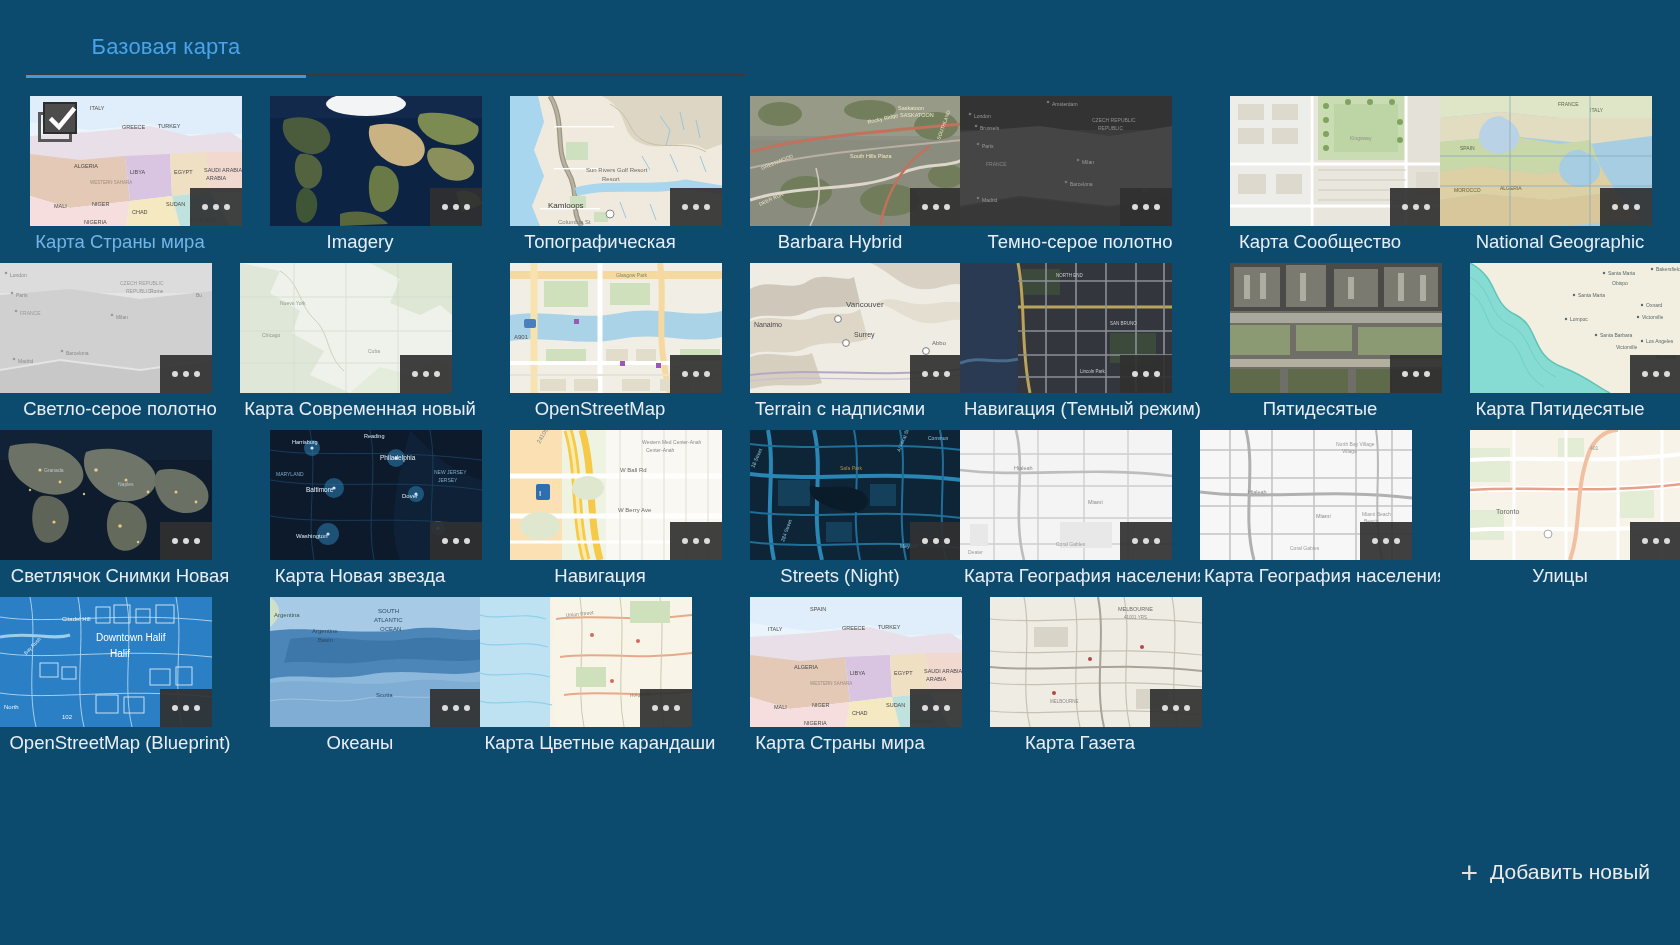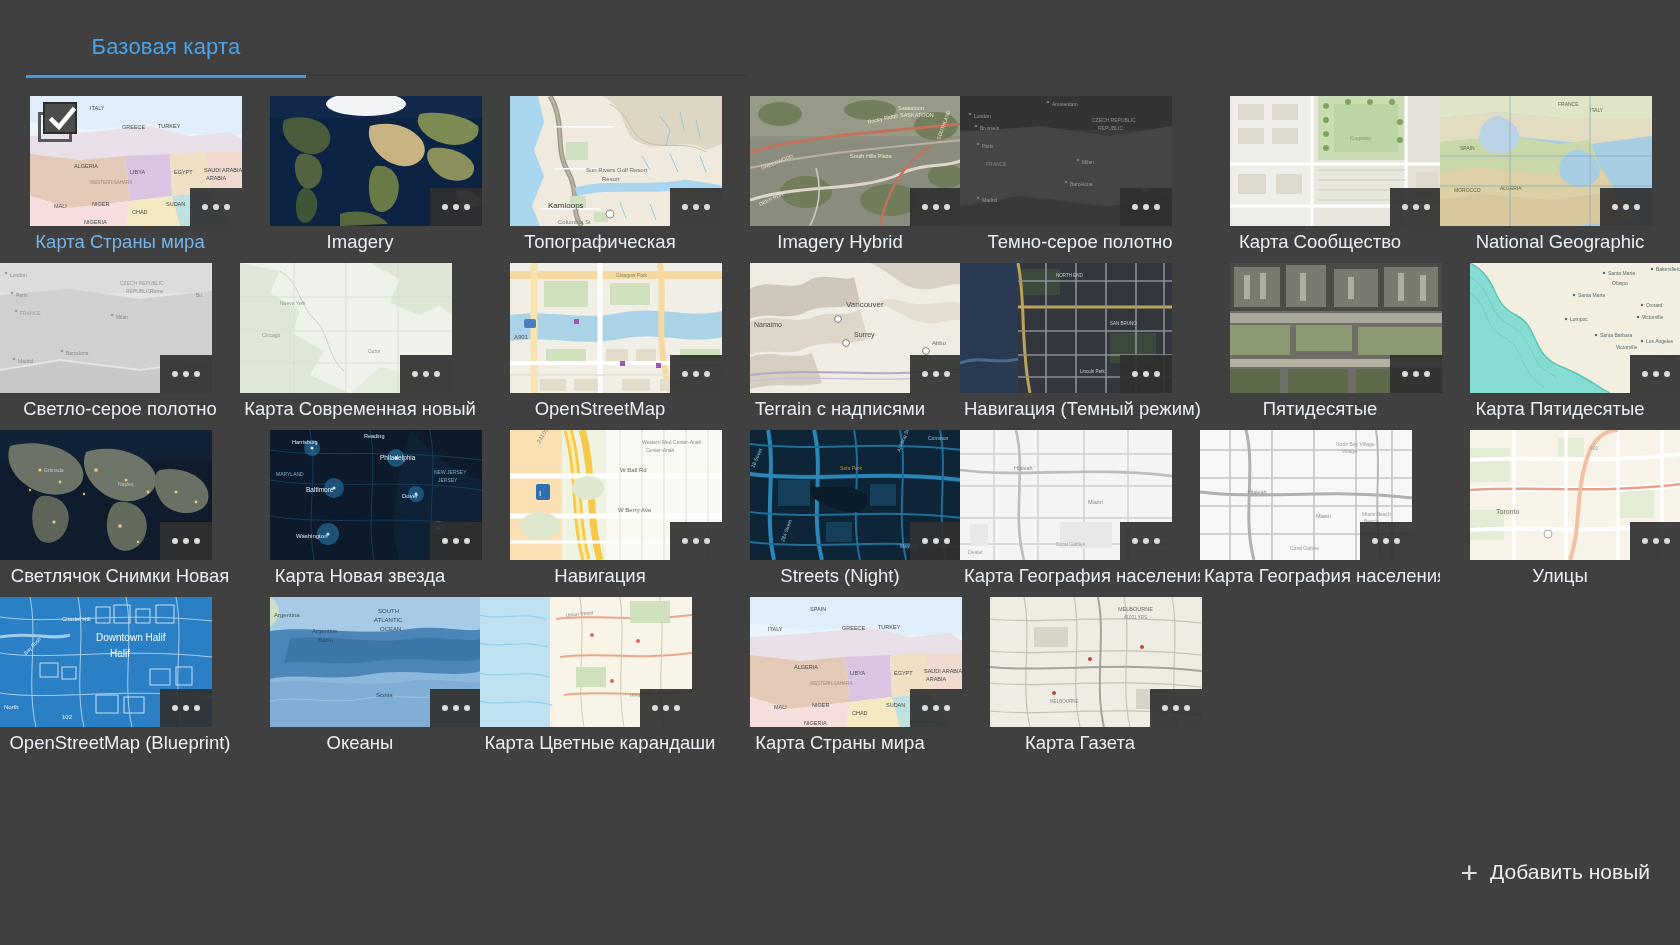--- a/index.html
+++ b/index.html
@@ -2,21 +2,21 @@
 <html><head>
 <meta charset="utf-8">
 <style>
   * { box-sizing: border-box; margin: 0; padding: 0; }
   html, body {
     width: 1680px; height: 945px;
     background: #242424;
     font-family: "Liberation Sans", sans-serif;
     overflow: hidden;
   }
-  #root { position: relative; width: 1680px; height: 945px; background: #404040; }
+  #root { position: relative; width: 1680px; height: 945px; background: #0c4a6e; }
 
   
   .tabbar {
     position: absolute; left: 26px; top: 18px; width: 720px; height: 58px;
     border-bottom: 2px solid #3a3a3a;
     display: flex; align-items: flex-start;
   }
   .tab {
     height: 58px; display: flex; align-items: center; justify-content: center;
     font-size: 22px; letter-spacing: .2px; cursor: pointer;
@@ -251,21 +251,21 @@
     <text x="10" y="110" font-family="Liberation Sans, sans-serif" font-size="5" fill="#e9e2c4" transform="rotate(-24 10 110)">DEER RUN</text>
     <text x="190" y="44" font-family="Liberation Sans, sans-serif" font-size="5" fill="#e9e2c4" transform="rotate(-70 190 44)">SOUTHLAND</text>
   </svg>
           </div>
           <div class="dots">
             <i></i>
             <i></i>
             <i></i>
           </div>
         </div>
-        <div class="label">Imagery Hybrid</div>
+        <div class="label">Barbara Hybrid</div>
       </div>
       <div class="card">
         <div class="thumb flush">
           <div class="tn">
             <svg viewBox="0 0 212 130">
     <rect width="212" height="130" fill="#3b3b3b"></rect>
     <path d="M0 0 H212 V34 H0Z" fill="#333"></path>
     <path d="M0 36 L80 30 L150 40 L212 30 V100 L150 110 L60 100 L0 110Z" fill="#454545"></path>
     <path d="M0 112 L60 102 L150 112 L212 102 V130 H0Z" fill="#383838"></path>
     <g fill="#9a9a9a">

